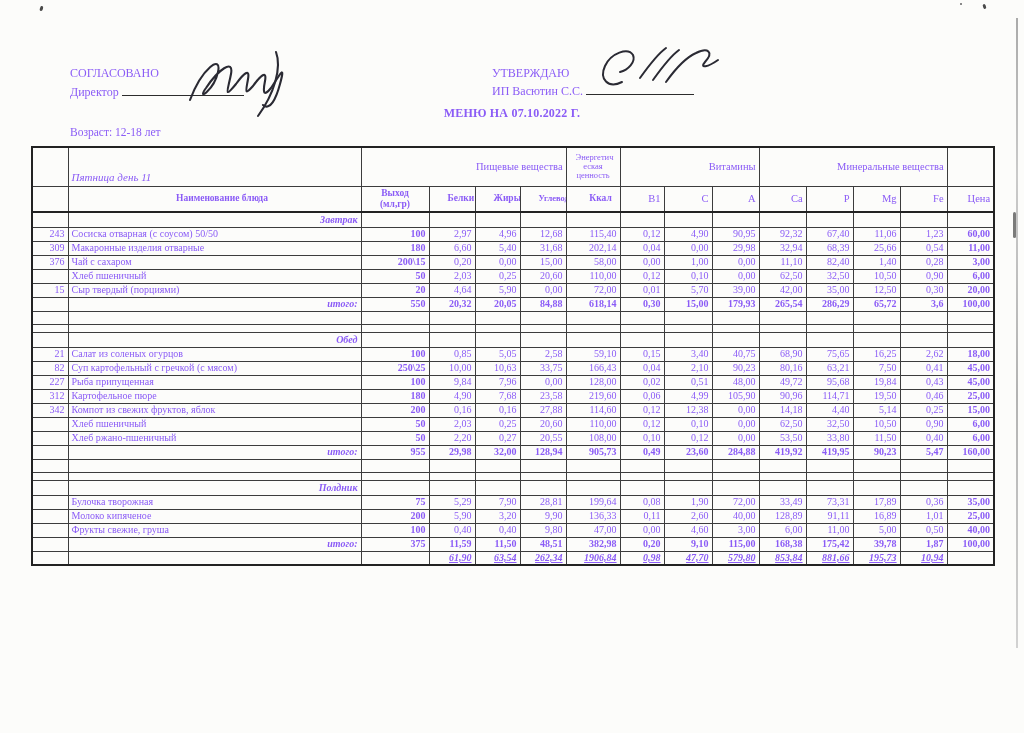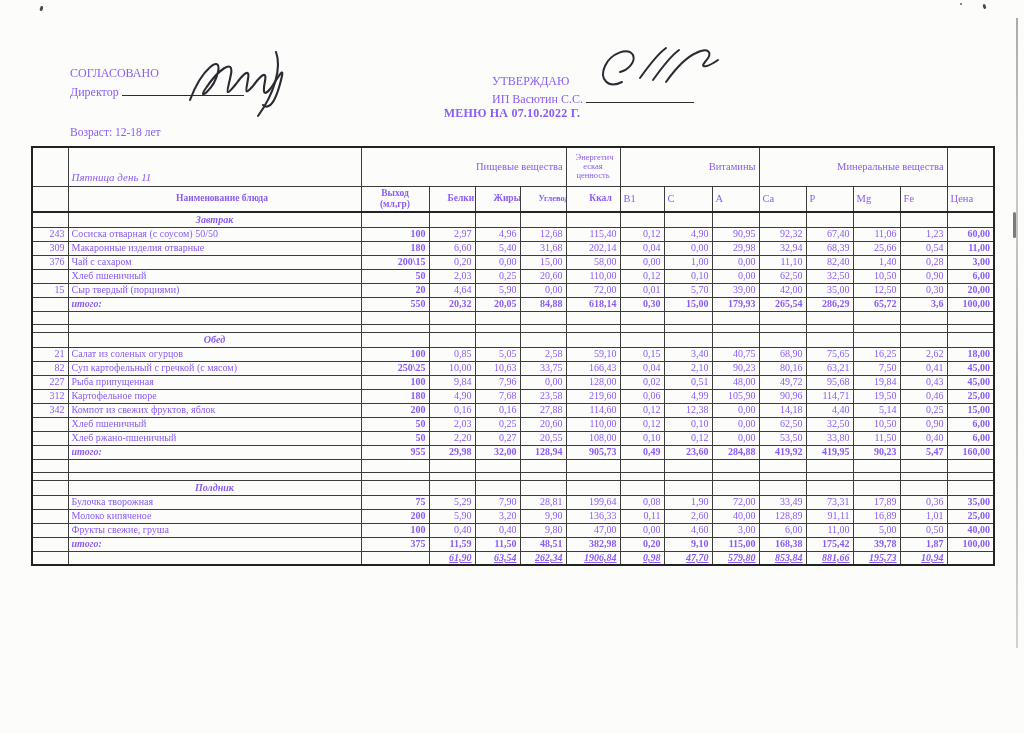--- a/index.html
+++ b/index.html
@@ -11,51 +11,51 @@
   
   .speck{position:absolute;background:#4a4a4a;}
   .speck-a{left:40px;top:6px;width:3px;height:5px;border-radius:40% 60% 60% 40%;transform:rotate(18deg);}
   .speck-b{left:960px;top:3px;width:2px;height:2px;background:#8a8a8a;}
   .speck-c{left:983px;top:4px;width:3px;height:5px;transform:rotate(-22deg);border-radius:50% 50% 60% 40%;}
   .edge-line{position:absolute;left:1016px;top:18px;width:2px;height:630px;
     background:linear-gradient(#8f8f8f,#b9b9b9 25%,#9a9a9a 60%,#c4c4c4);opacity:.75;}
   .edge-dot{position:absolute;left:1013px;top:212px;width:3px;height:26px;background:#5a5a5a;border-radius:2px;opacity:.8;}
   
   .approve-left{position:absolute;left:70px;top:64px;font-size:12px;line-height:1.55;}
-  .approve-right{position:absolute;left:480px;top:72px;font-size:12px;line-height:1.5;}
+  .approve-right{position:absolute;left:480px;top:64px;font-size:12px;line-height:1.5;}
   .approve-right .org{padding-left:12px;}
   .sig-line{display:inline-block;border-bottom:1px solid #2c2c2c;height:11px;vertical-align:baseline;}
   .sig-svg{position:absolute;}
   .sig-left{left:178px;top:48px;}
   .sig-right{left:592px;top:42px;}
   .doc-title{position:absolute;left:0;top:106px;width:1024px;text-align:center;
     font-weight:bold;font-size:12px;letter-spacing:.2px;}
   .age-line{position:absolute;left:70px;top:126px;font-size:11.5px;}
   
   table.menu{position:absolute;left:31px;top:146px;width:962px;border-collapse:collapse;
     table-layout:fixed;border:2px solid #222;}
   table.menu td{border:1px solid #3c3c3c;padding:0 3px;overflow:hidden;white-space:nowrap;
     vertical-align:middle;font-size:10px;line-height:1.15;box-sizing:border-box;}
   thead tr.group td{height:39px;}
   thead tr.cols td{height:26px;border-bottom:2px solid #222;}
   thead td.grp{text-align:right;font-size:10.5px;}
   thead td.energy{white-space:normal;font-size:8.5px;line-height:1.1;text-align:center;padding:0 9px;}
   thead td.day{vertical-align:bottom;font-style:italic;font-size:11px;padding-bottom:2px;}
   thead td.colh{text-align:center;font-weight:bold;font-size:9.5px;padding-left:18px;}
-  thead td.colh-sym{text-align:left;font-weight:normal;font-size:10.5px;}
+  thead td.colh-sym{text-align:right;font-weight:normal;font-size:10.5px;}
   thead td.wrap{white-space:normal;line-height:1.1;padding:0 12px;}
   tbody tr{height:14px;}
   tbody tr.sect{height:15px;}
   tbody tr.blank-tall{height:13px;}
   tbody tr.blank-thin{height:8px;}
   td.num{text-align:right;}
   td.b{font-weight:bold;}
   td.dish{text-align:left;padding-left:3px;}
-  td.section-name{text-align:center;font-weight:bold;font-style:italic;font-size:10.5px;}
-  td.total-label{text-align:left;font-weight:bold;font-style:italic;}
+  td.section-name{text-align:right;font-weight:bold;font-style:italic;font-size:10.5px;}
+  td.total-label{text-align:right;font-weight:bold;font-style:italic;}
   tr.total-row td{border-top:1.5px solid #222;}
   td.grand{font-weight:bold;font-style:italic;text-decoration:underline;text-align:right;}
 </style>
 </head>
 <body>
 
 <div class="page">
 
   <div class="speck speck-a"></div>
   <div class="speck speck-b"></div>

